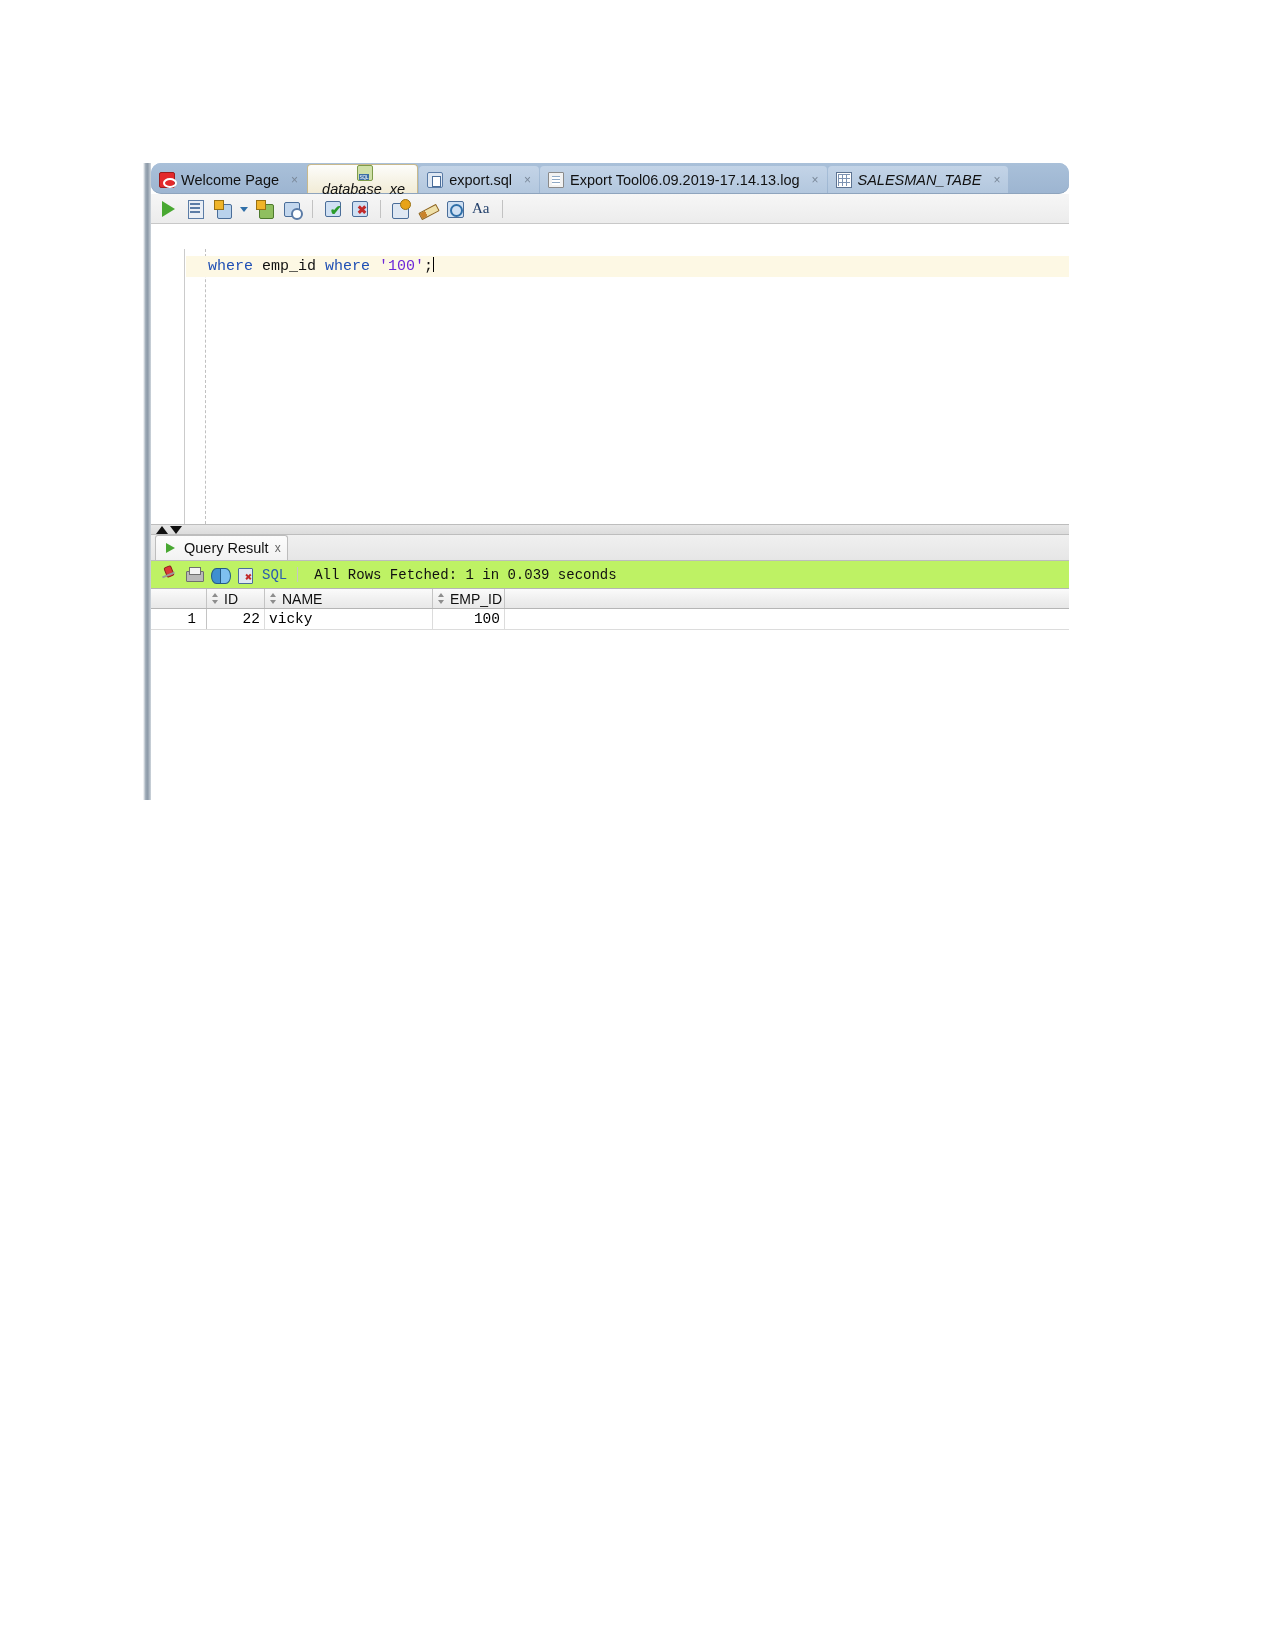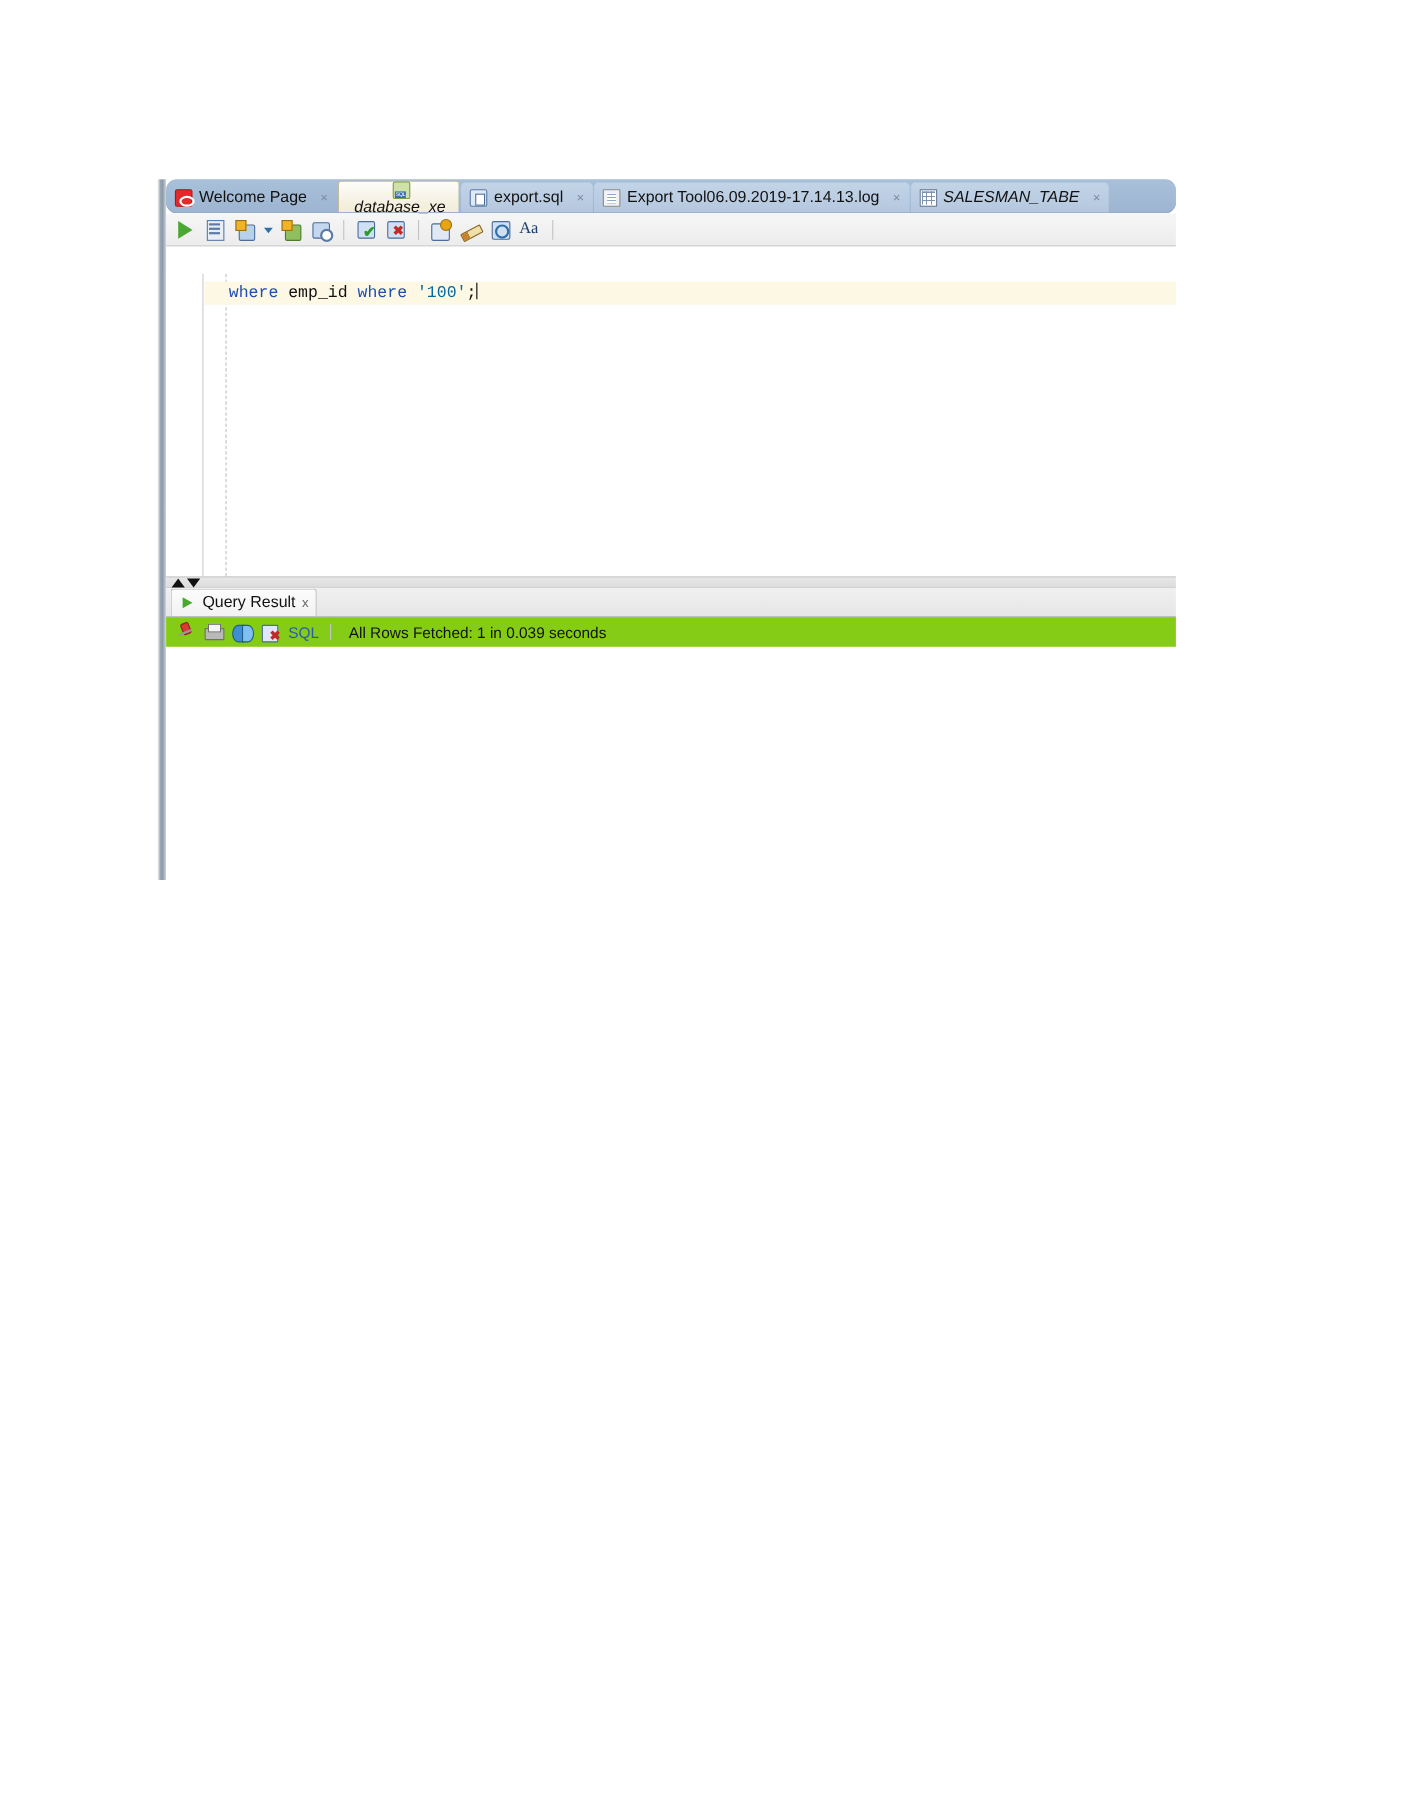--- a/index.html
+++ b/index.html
@@ -158,21 +158,21 @@
   }
   .code {
     position:absolute; left:35px; top:0; right:0; height:275px;
     font-family:"Liberation Mono","DejaVu Sans Mono",monospace;
     font-size:15px; line-height:21px; padding-top:7px;
   }
   .cline { position:relative; height:21px; padding-left:22px; white-space:pre; }
   .cline.current { background:#fdf8e4; }
   .kw  { color:#1f4fb4; }
   .plain { color:#111; }
-  .str { color:#0369a1; }
+  .str { color:#6d28d9; }
   .op  { color:#111; }
   .caret { display:inline-block; width:1px; height:15px; background:#000;
      vertical-align:-2px; margin-left:0px; }
   .squiggle { position:absolute; left:52px; top:15px; width:13px; height:4px;
      background:
        radial-gradient(circle at 2px 3px, #e5a33c 1.2px, transparent 1.3px),
        radial-gradient(circle at 6px 1px, #e5a33c 1.2px, transparent 1.3px),
        radial-gradient(circle at 10px 3px, #e5a33c 1.2px, transparent 1.3px); }
 
   
@@ -206,21 +206,21 @@
   }
   .rtab .rlabel { margin:0 6px; }
   .rtab .rclose { color:#666; font-size:12px; }
   .g-play-sm { width:15px; height:15px; position:relative; flex:none; }
   .g-play-sm::after{ content:""; position:absolute; left:3px; top:2px;
      border-top:5px solid transparent; border-bottom:5px solid transparent;
      border-left:9px solid #49a832; }
 
   .resulttoolbar {
     position:absolute; left:0; top:26px; width:918px; height:27px;
-    background:#84cc16; display:flex; align-items:center; padding-left:7px; gap:6px;
+    background:#bef264; display:flex; align-items:center; padding-left:7px; gap:6px;font-family:Liberation Mono, monospace;
   }
   .rbtn { width:20px; height:20px; position:relative; flex:none; }
   .g-pin::before{ content:""; position:absolute; left:7px; top:1px; width:6px; height:9px;
      background:#d93a36; border:1px solid #8d1f1c; border-radius:2px; transform:rotate(-22deg); }
   .g-pin::after{ content:""; position:absolute; left:4px; top:9px; width:13px; height:2px;
      background:#9a9a9a; transform:rotate(-22deg);}
   .g-print::before{ content:""; position:absolute; left:2px; top:6px; width:16px; height:9px;
      background:#b9b9b9; border:1px solid #6f6f6f; border-radius:1px;}
   .g-print::after{ content:""; position:absolute; left:5px; top:2px; width:10px; height:6px;
      background:#f4f4f4; border:1px solid #6f6f6f;}
@@ -355,17 +355,41 @@
         <span class="rbtn g-print"></span>
         <span class="rbtn g-fetchall"></span>
         <span class="rbtn g-cancel"></span>
         <span class="sqllink">SQL</span>
         <span class="rsep"></span>
         <span class="status">All Rows Fetched: 1 in 0.039 seconds</span>
       </div>
 
       <div class="gridbody-bg"></div>
 
+      <div class="grid">
+        <div class="gridhead">
+          <div class="hc corner"></div>
+          <div class="hc" style="width:58px">
+            <span class="sortic"></span>
+            <span>ID</span>
+          </div>
+          <div class="hc" style="width:168px">
+            <span class="sortic"></span>
+            <span>NAME</span>
+          </div>
+          <div class="hc" style="width:72px">
+            <span class="sortic"></span>
+            <span>EMP_ID</span>
+          </div>
+        </div>
+
+        <div class="gridrow">
+          <div class="cell rownum">1</div>
+          <div class="cell num" style="width:58px">22</div>
+          <div class="cell" style="width:168px">vicky</div>
+          <div class="cell num" style="width:72px">100</div>
+        </div>
+      </div>
 
     </div>
 
   </div>
 </div>
 
 </body></html>

